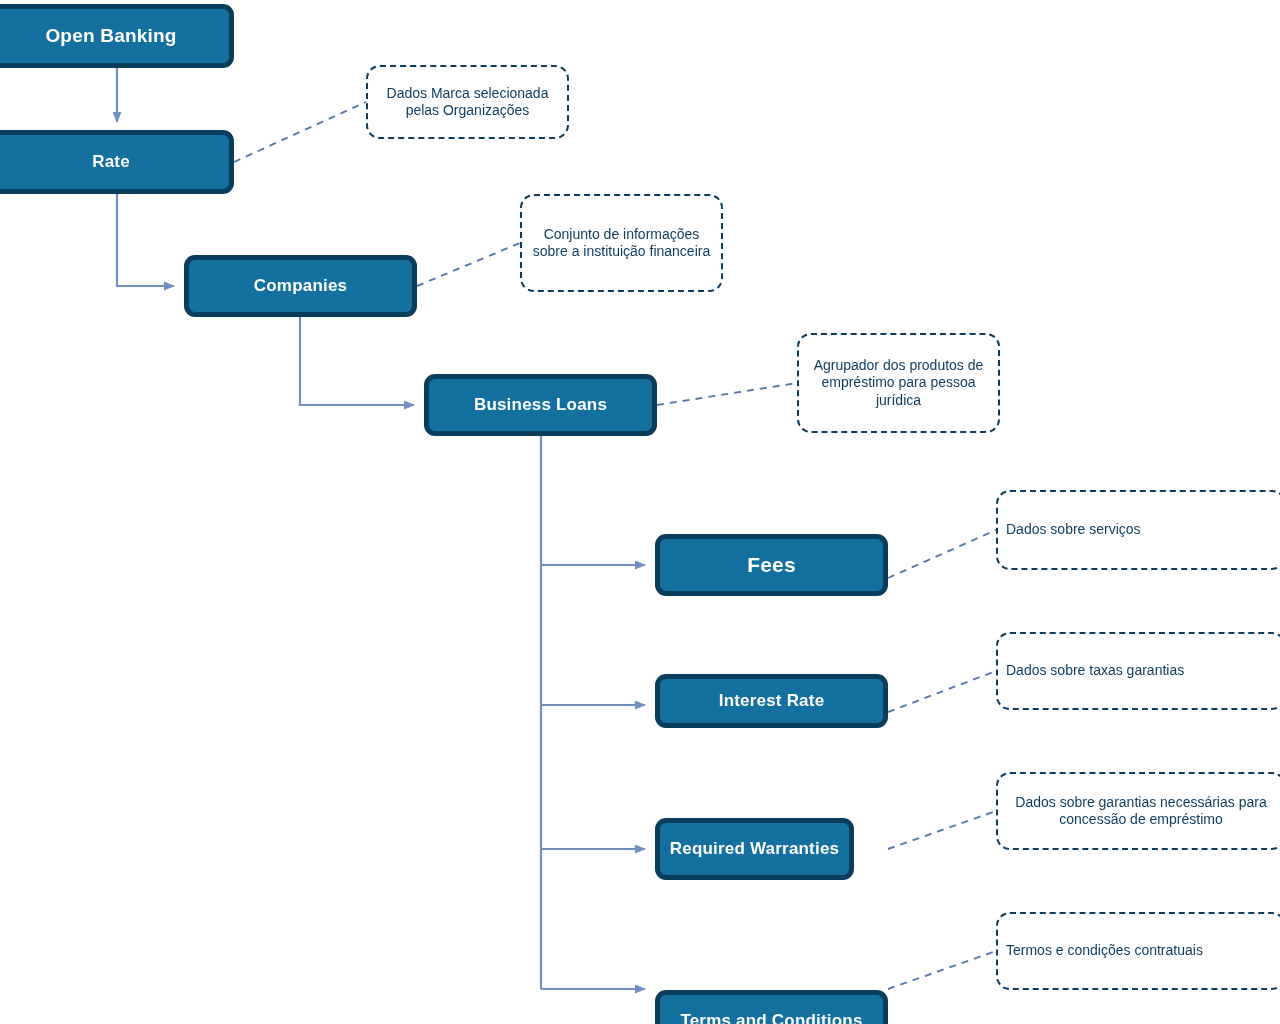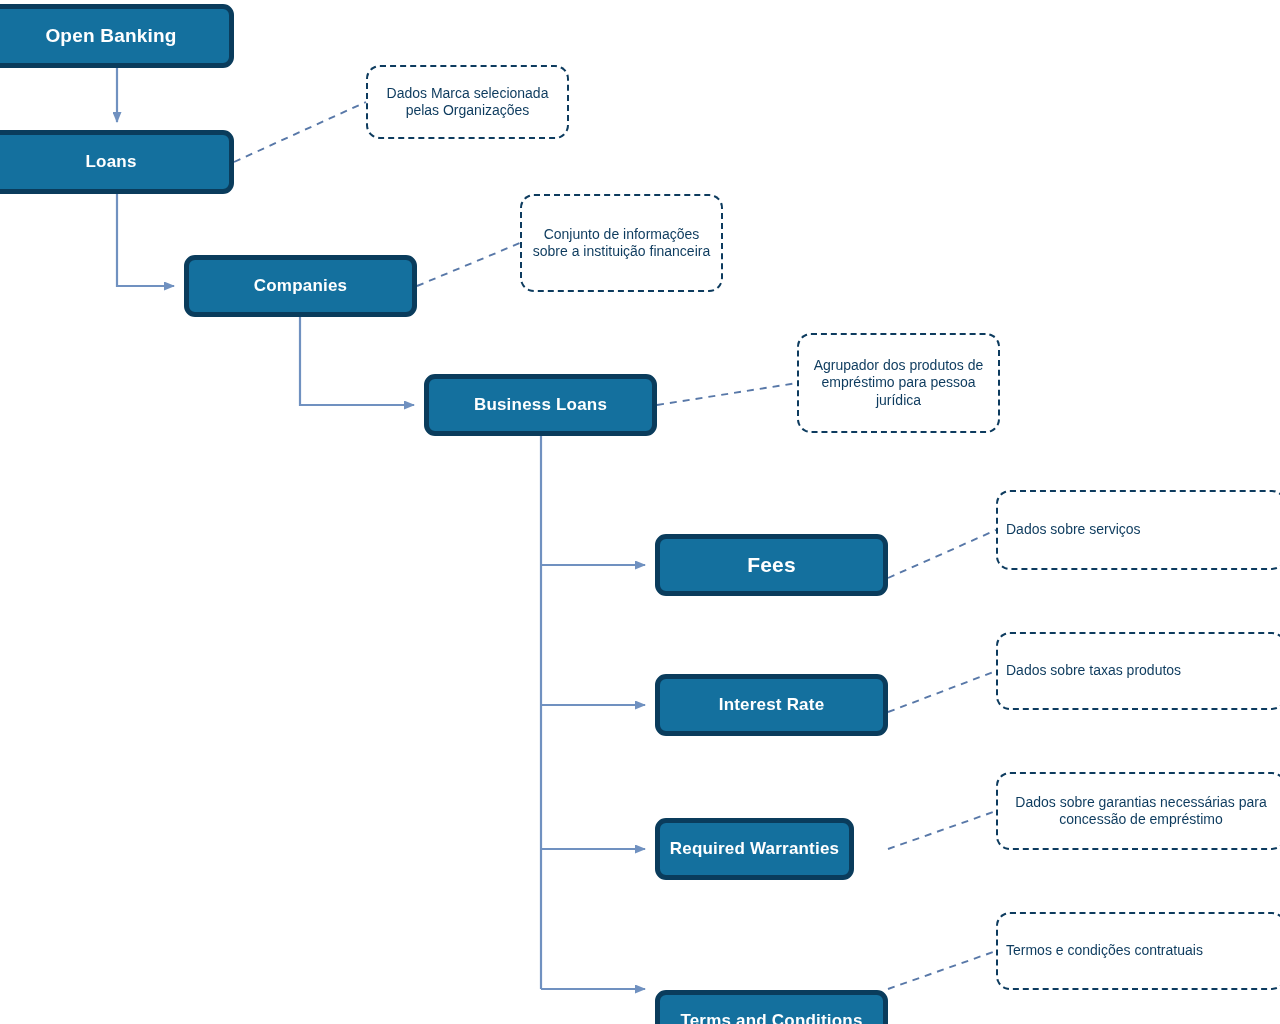--- a/index.html
+++ b/index.html
@@ -99,36 +99,36 @@
     <path d="M888,849 L996,811" fill="none" stroke="#5878a8" stroke-width="1.9" stroke-dasharray="7 6"></path>
 
     <path d="M888,989 L996,951" fill="none" stroke="#5878a8" stroke-width="1.9" stroke-dasharray="7 6"></path>
   </svg>
 
   <div class="node" style="left: -12px; top: 4px; width: 246px; height: 64px; font-size: 19px; background: rgb(20, 112, 158); border-color: rgb(10, 60, 92); color: rgb(255, 255, 255);">
     <span>Open Banking</span>
   </div>
 
   <div class="node" style="left: -12px; top: 130px; width: 246px; height: 64px; font-size: 17px; background: rgb(20, 112, 158); border-color: rgb(10, 60, 92); color: rgb(255, 255, 255);">
-    <span>Loans</span>
+    <span>Rate</span>
   </div>
 
   <div class="node" style="left: 184px; top: 255px; width: 233px; height: 62px; font-size: 17px; background: rgb(20, 112, 158); border-color: rgb(10, 60, 92); color: rgb(255, 255, 255);">
     <span>Companies</span>
   </div>
 
   <div class="node" style="left: 424px; top: 374px; width: 233px; height: 62px; font-size: 17px; background: rgb(20, 112, 158); border-color: rgb(10, 60, 92); color: rgb(255, 255, 255);">
     <span>Business Loans</span>
   </div>
 
   <div class="node" style="left: 655px; top: 534px; width: 233px; height: 62px; font-size: 21px; background: rgb(20, 112, 158); border-color: rgb(10, 60, 92); color: rgb(255, 255, 255);">
     <span>Fees</span>
   </div>
 
-  <div class="node" style="left: 655px; top: 674px; width: 233px; height: 62px; font-size: 17px; background: rgb(20, 112, 158); border-color: rgb(10, 60, 92); color: rgb(255, 255, 255);">
+  <div class="node" style="left: 655px; top: 674px; width: 233px; height: 54px; font-size: 17px; background: rgb(20, 112, 158); border-color: rgb(10, 60, 92); color: rgb(255, 255, 255);">
     <span>Interest Rate</span>
   </div>
 
   <div class="node" style="left: 655px; top: 818px; width: 199px; height: 62px; font-size: 17px; background: rgb(20, 112, 158); border-color: rgb(10, 60, 92); color: rgb(255, 255, 255);">
     <span>Required Warranties</span>
   </div>
 
   <div class="node" style="left: 655px; top: 958px; width: 233px; height: 62px; font-size: 17px; background: rgb(20, 112, 158); border-color: rgb(10, 60, 92); color: rgb(255, 255, 255); margin-top: 32px;">
     <span>Terms and Conditions</span>
   </div>
@@ -143,21 +143,21 @@
 
   <div class="note" style="left: 797px; top: 333px; width: 203px; height: 100px; font-size: 14px; border-color: rgb(13, 59, 94); color: rgb(13, 59, 94);">
     <span>Agrupador dos produtos de empréstimo para pessoa jurídica</span>
   </div>
 
   <div class="note" style="left: 996px; top: 490px; width: 290px; height: 80px; font-size: 14px; border-color: rgb(13, 59, 94); color: rgb(13, 59, 94);">
     <span>Dados sobre serviços</span>
   </div>
 
   <div class="note" style="left: 996px; top: 632px; width: 290px; height: 78px; font-size: 14px; border-color: rgb(13, 59, 94); color: rgb(13, 59, 94);">
-    <span>Dados sobre taxas produtos</span>
+    <span>Dados sobre taxas garantias</span>
   </div>
 
   <div class="note" style="left: 996px; top: 772px; width: 290px; height: 78px; font-size: 14px; border-color: rgb(13, 59, 94); color: rgb(13, 59, 94);">
     <span>Dados sobre garantias necessárias para concessão de empréstimo</span>
   </div>
 
   <div class="note" style="left: 996px; top: 912px; width: 290px; height: 78px; font-size: 14px; border-color: rgb(13, 59, 94); color: rgb(13, 59, 94);">
     <span>Termos e condições contratuais</span>
   </div>
 

